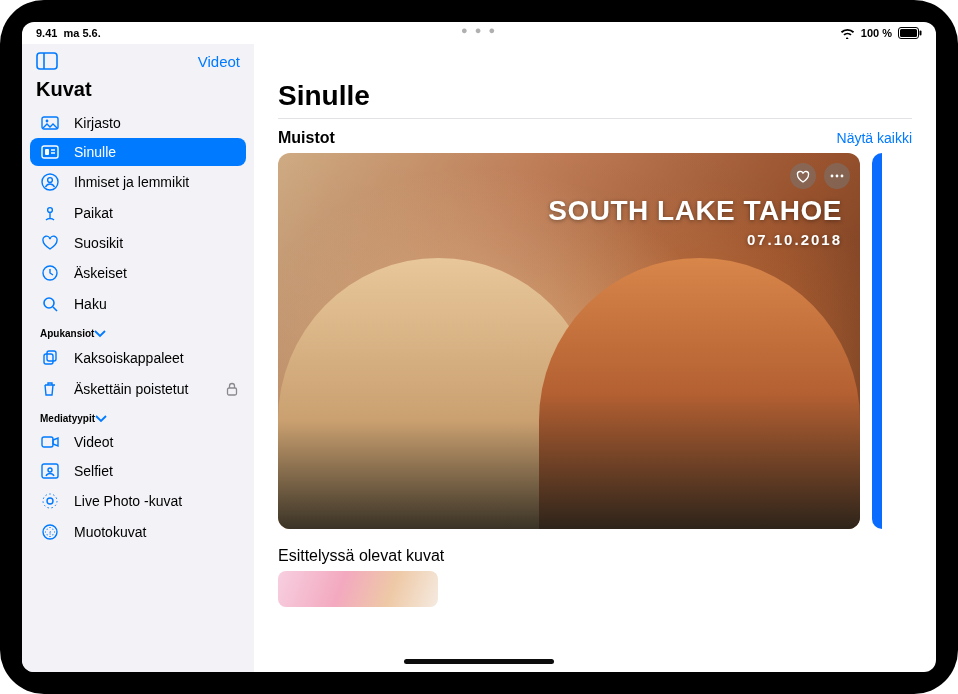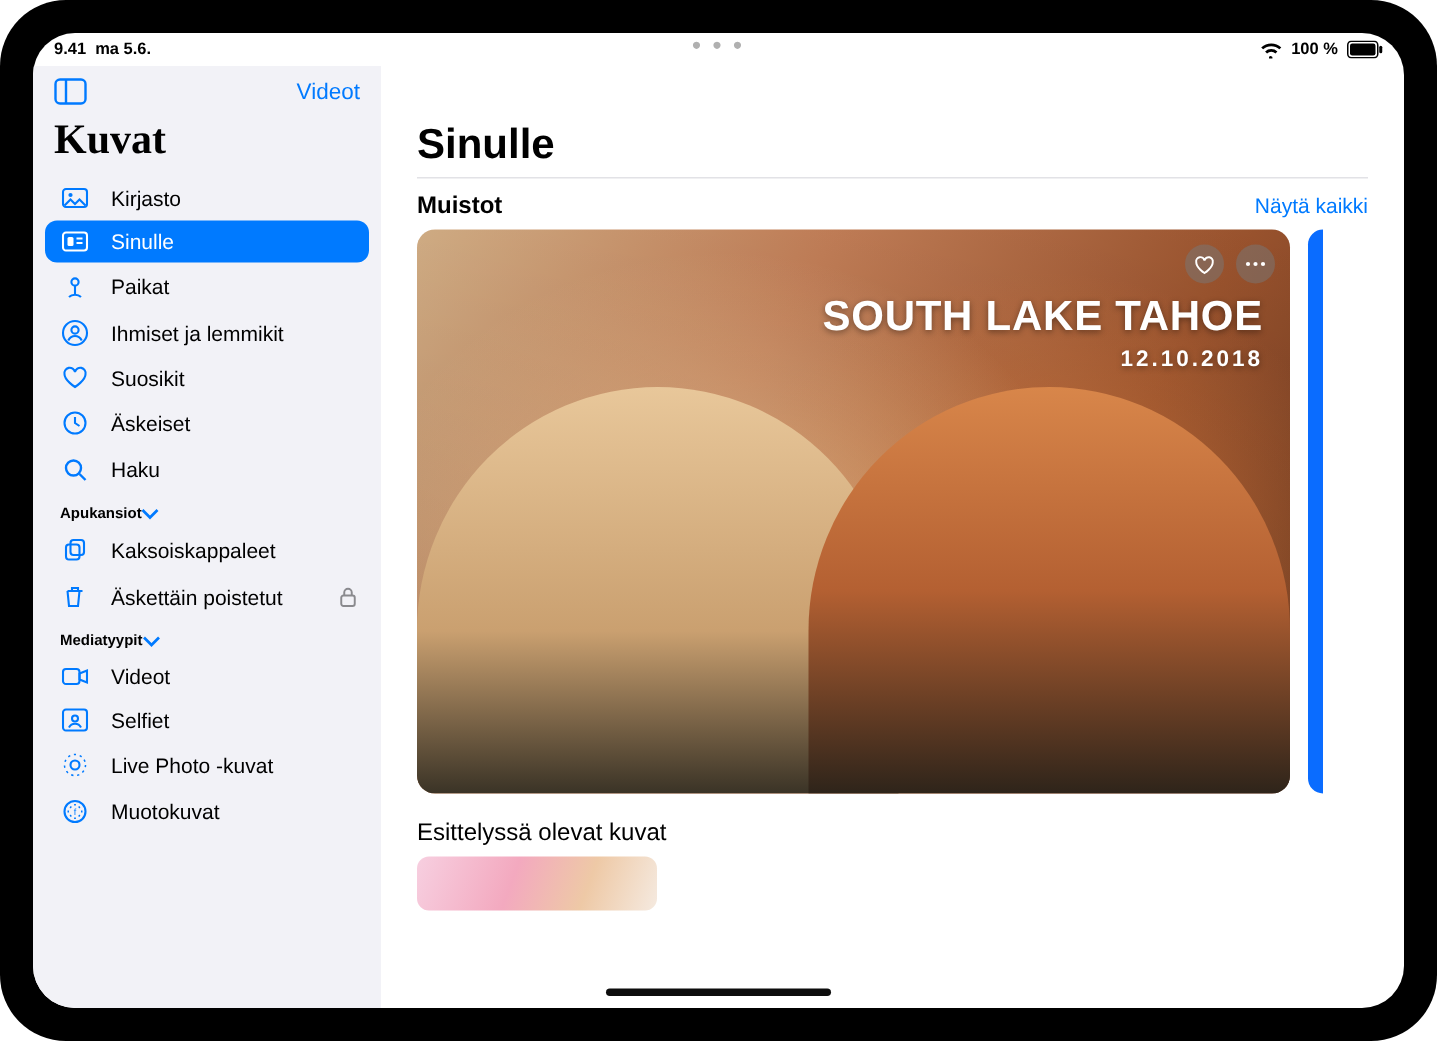--- a/index.html
+++ b/index.html
@@ -7,21 +7,21 @@
   .device {
     width: 958px; height: 694px;
     background:#000;
     border-radius: 44px;
     padding: 22px;
     position: relative;
   }
   .screen {
     width: 100%; height: 100%;
     background:#fff;
-    border-radius: 28px;
+    border-radius: 12px;
     overflow: hidden;
     display:flex;
     flex-direction:column;
   }
   .statusbar {
     height: 22px;
     display:flex;
     align-items:center;
     justify-content:space-between;
     padding: 0 14px;
@@ -53,23 +53,22 @@
   }
   .sidebar-top {
     display:flex;
     justify-content:space-between;
     align-items:center;
     padding: 2px 6px 6px 6px;
   }
   .sidebar-toggle-icon { color:#007aff; }
   .edit-link { color:#007aff; font-size:15px; }
   .app-title {
-    font-size: 28px; font-weight:700;
+    font-size: 20px; font-weight:700;
     padding: 2px 6px 8px 6px;
-    font-family: Liberation Serif, serif;
   }
   .side-list { list-style:none; }
   .side-item {
     display:flex; align-items:center;
     gap:14px;
     padding: 6px 10px;
     border-radius: 8px;
     font-size:14px;
     color:#000;
     margin-bottom:1px;
@@ -223,35 +222,35 @@
                   <rect x="4" y="4" width="4" height="6" rx="1" fill="currentColor"></rect>
                   <line x1="10" y1="5" x2="14" y2="5" stroke="currentColor" stroke-width="1.4"></line>
                   <line x1="10" y1="8" x2="14" y2="8" stroke="currentColor" stroke-width="1.4"></line>
                 </svg>
               </span>
             <span>Sinulle</span>
           </li>
           <li class="side-item">
             <span class="side-icon">
                 <svg width="18" height="18" viewBox="0 0 18 18">
-                  <circle cx="9" cy="6" r="2.4" fill="none" stroke="currentColor" stroke-width="1.4"></circle>
-                  <path d="M9 8v6M5 16c2-2 6-2 8 0" fill="none" stroke="currentColor" stroke-width="1.4"></path>
-                </svg>
-              </span>
-            <span>Paikat</span>
-          </li>
-          <li class="side-item">
-            <span class="side-icon">
-                <svg width="18" height="18" viewBox="0 0 18 18">
                   <circle cx="9" cy="9" r="8" fill="none" stroke="currentColor" stroke-width="1.4"></circle>
                   <circle cx="9" cy="7" r="2.4" fill="none" stroke="currentColor" stroke-width="1.4"></circle>
                   <path d="M4.5 14c1-2 3-3 4.5-3s3.5 1 4.5 3" fill="none" stroke="currentColor" stroke-width="1.4"></path>
                 </svg>
               </span>
             <span>Ihmiset ja lemmikit</span>
+          </li>
+          <li class="side-item">
+            <span class="side-icon">
+                <svg width="18" height="18" viewBox="0 0 18 18">
+                  <circle cx="9" cy="6" r="2.4" fill="none" stroke="currentColor" stroke-width="1.4"></circle>
+                  <path d="M9 8v6M5 16c2-2 6-2 8 0" fill="none" stroke="currentColor" stroke-width="1.4"></path>
+                </svg>
+              </span>
+            <span>Paikat</span>
           </li>
           <li class="side-item">
             <span class="side-icon">
                 <svg width="18" height="16" viewBox="0 0 18 16">
                   <path d="M9 14S2 9.5 2 5.5A3.5 3.5 0 019 4a3.5 3.5 0 017 1.5C16 9.5 9 14 9 14z" fill="none" stroke="currentColor" stroke-width="1.4"></path>
                 </svg>
               </span>
             <span>Suosikit</span>
           </li>
           <li class="side-item">
@@ -382,21 +381,21 @@
               <div class="circle-btn">
                 <svg width="14" height="4" viewBox="0 0 14 4">
                     <circle cx="2" cy="2" r="1.4" fill="#fff"></circle>
                     <circle cx="7" cy="2" r="1.4" fill="#fff"></circle>
                     <circle cx="12" cy="2" r="1.4" fill="#fff"></circle>
                   </svg>
               </div>
             </div>
             <div class="memory-text">
               <div class="memory-title">SOUTH LAKE TAHOE</div>
-              <div class="memory-date">12.10.2018</div>
+              <div class="memory-date">07.10.2018</div>
             </div>
           </div>
           <div class="peek-card"></div>
         </div>
 
         <div class="featured-title">Esittelyssä olevat kuvat</div>
         <div class="featured-row">
           <div class="featured-thumb"></div>
         </div>
       </main>

